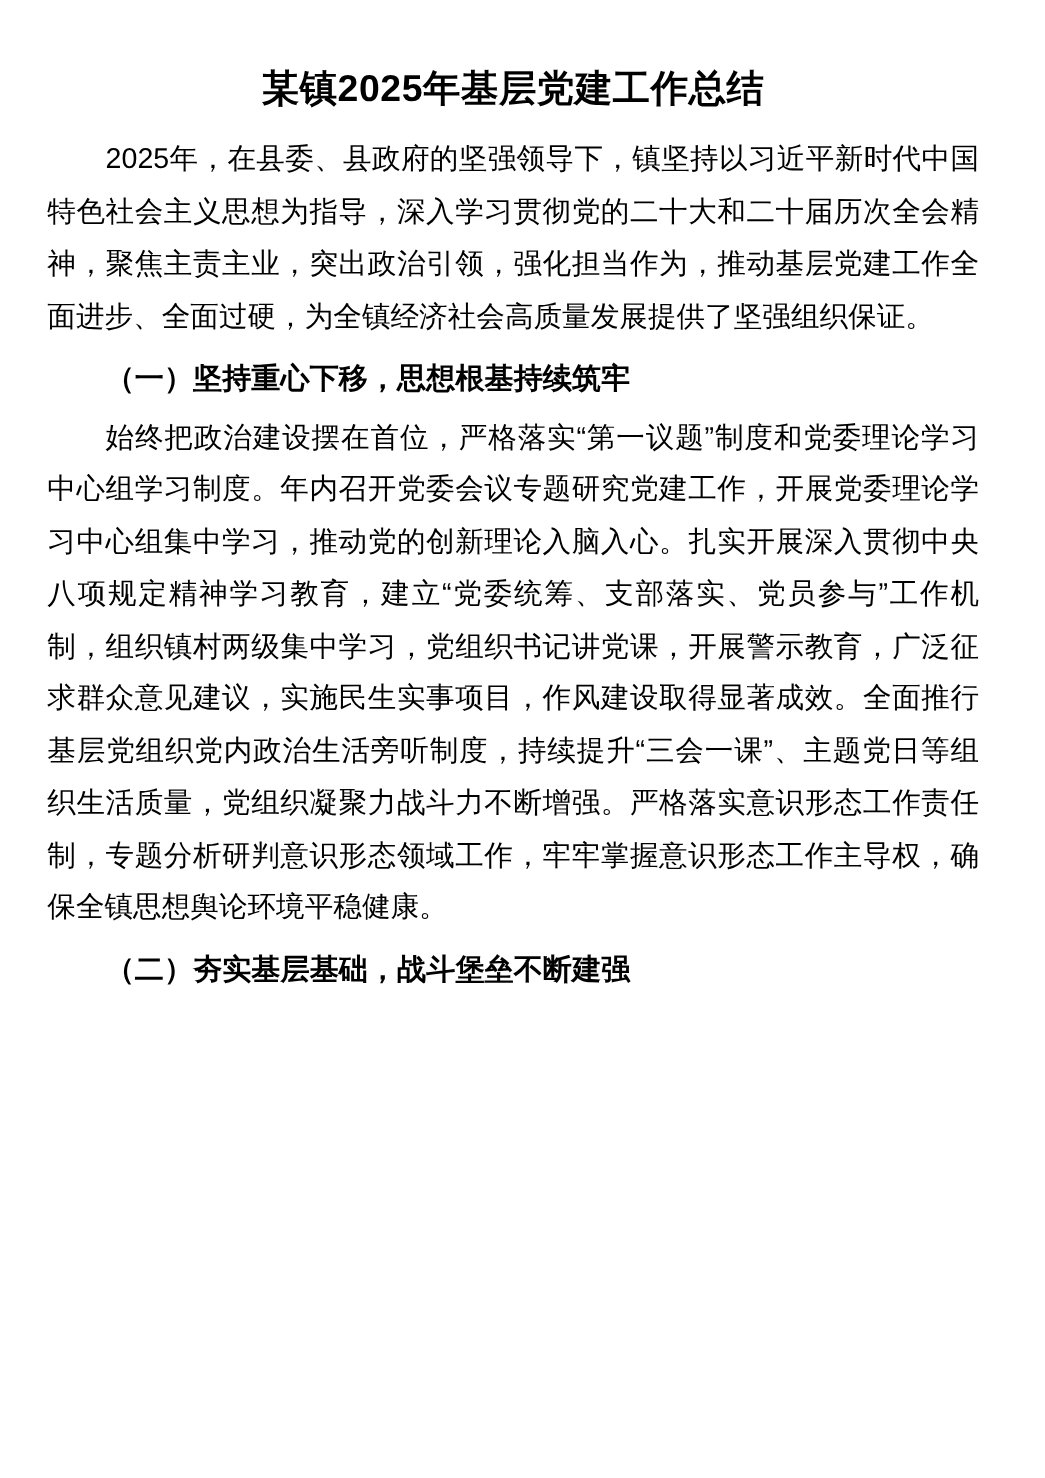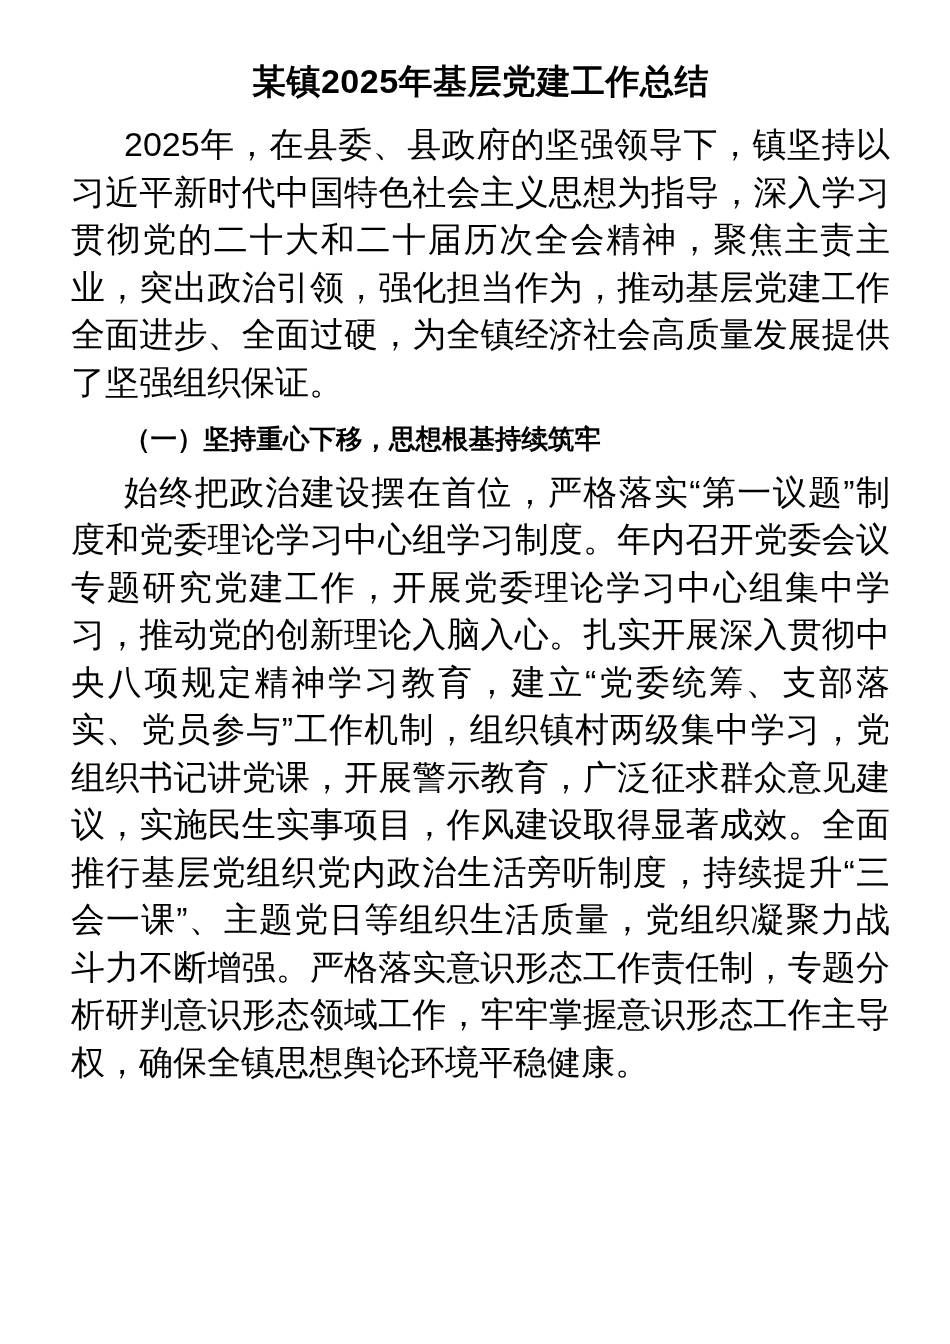--- a/index.html
+++ b/index.html
@@ -14,38 +14,38 @@
     font-family: "Liberation Sans", "DejaVu Sans", sans-serif;
     color: #000000;
     -webkit-font-smoothing: antialiased;
   }
 
   .page {
     position: relative;
     width: 950px;
     height: 1215px;
     box-sizing: border-box;
-    padding: 0 60px 0 71px;
+    padding: 0 60px 0 43px;
     overflow: hidden;
   }
 
   .doc-title {
     margin: 0;
     padding-top: 57px;
     text-align: center;
     font-size: 34px;
     font-weight: 700;
     line-height: 48px;
     letter-spacing: 0.5px;
     white-space: nowrap;
   }
 
   .body-para {
     margin: 0;
-    font-size: 34px;
+    font-size: 26px;
     line-height: 47.5px;
     text-align: justify;
     text-justify: inter-ideograph;
     text-indent: 53px;
     letter-spacing: 0px;
     word-break: break-all;
   }
 
   .para-lead {
     margin-top: 16px;
@@ -87,17 +87,18 @@
   <div class="spacer-xs"></div>
 
   <h3 class="heading-level2">（一）坚持重心下移，思想根基持续筑牢</h3>
 
   <div class="spacer-xs"></div>
 
   <p class="body-para">始终把政治建设摆在首位，严格落实“第一议题”制度和党委理论学习中心组学习制度。年内召开党委会议专题研究党建工作，开展党委理论学习中心组集中学习，推动党的创新理论入脑入心。扎实开展深入贯彻中央八项规定精神学习教育，建立“党委统筹、支部落实、党员参与”工作机制，组织镇村两级集中学习，党组织书记讲党课，开展警示教育，广泛征求群众意见建议，实施民生实事项目，作风建设取得显著成效。全面推行基层党组织党内政治生活旁听制度，持续提升“三会一课”、主题党日等组织生活质量，党组织凝聚力战斗力不断增强。严格落实意识形态工作责任制，专题分析研判意识形态领域工作，牢牢掌握意识形态工作主导权，确保全镇思想舆论环境平稳健康。</p>
 
   <div class="spacer-sm"></div>
 
+  <h3 class="heading-level2">（二）夯实基层基础，战斗堡垒不断建强</h3>
 
   <div class="spacer-xs"></div>
 
 
 </div>
 
 </body></html>

